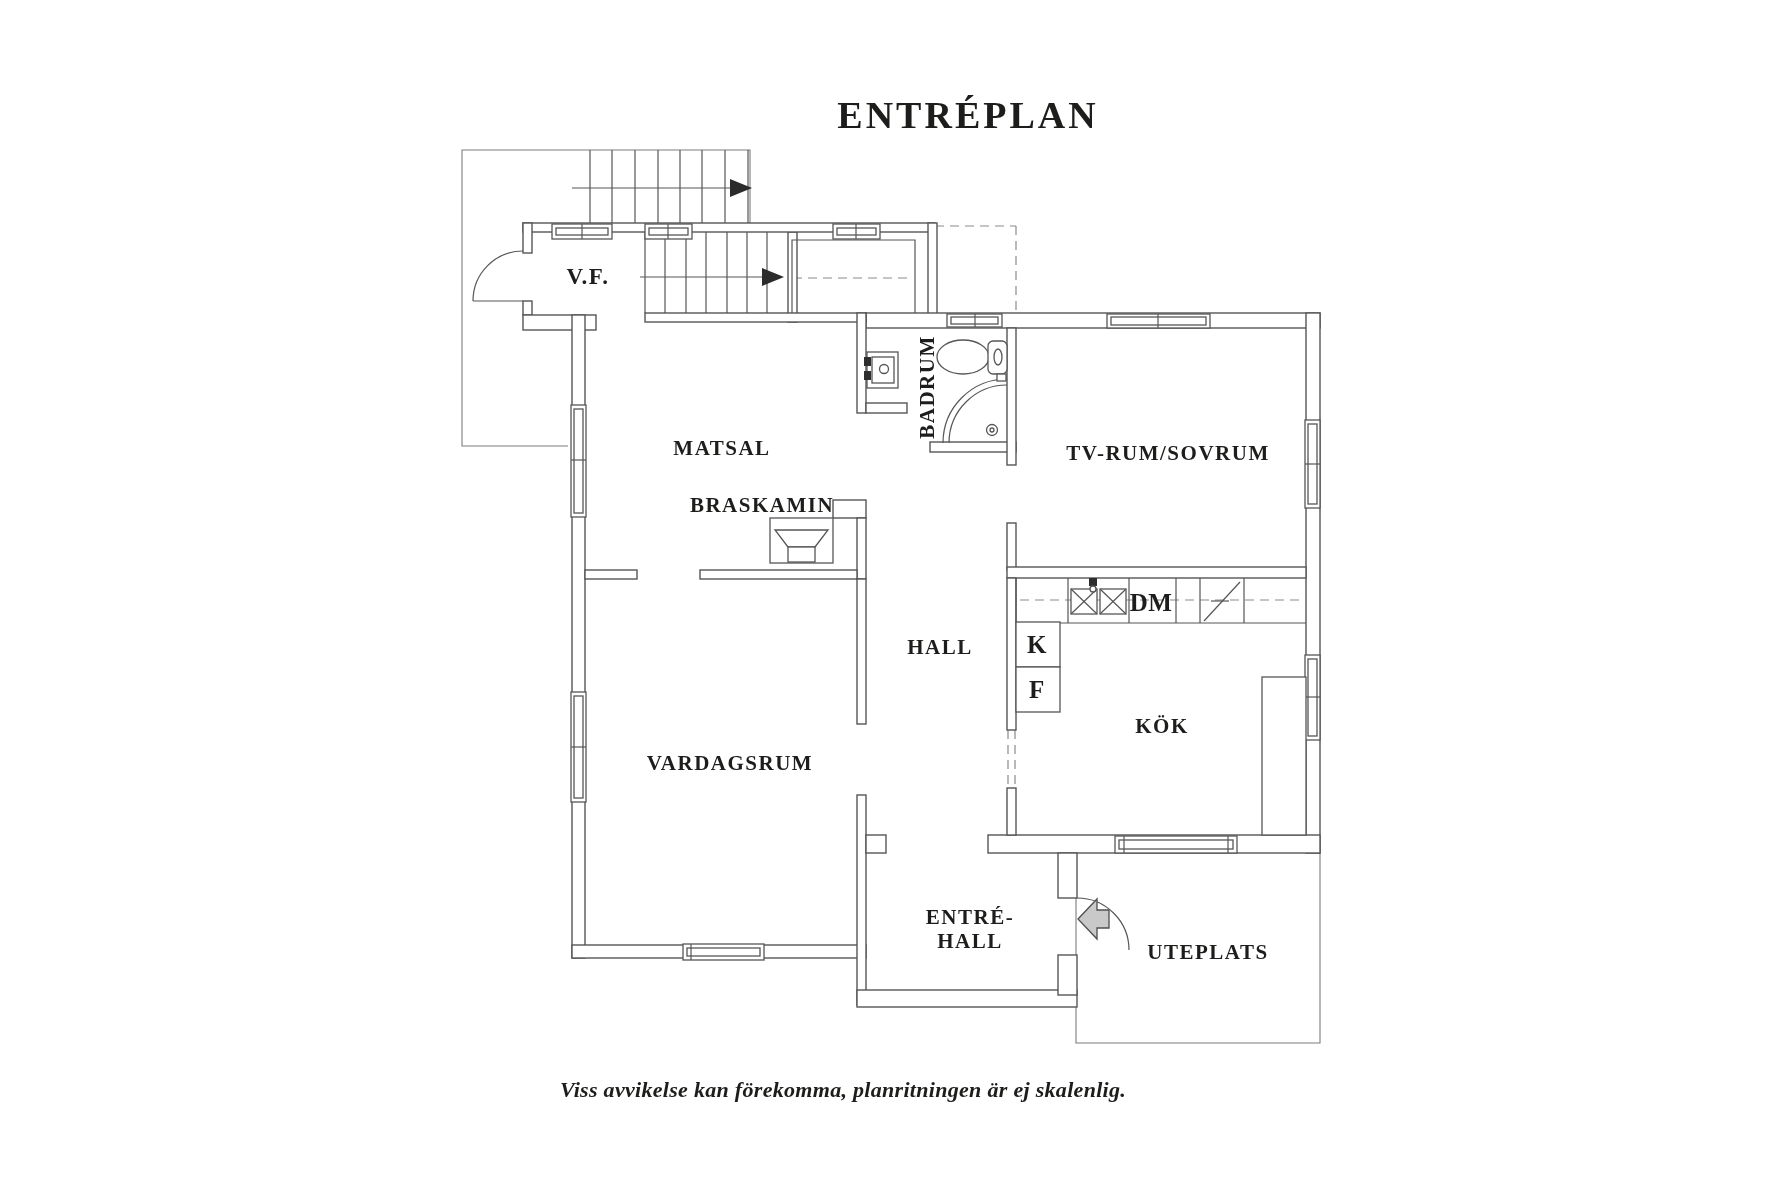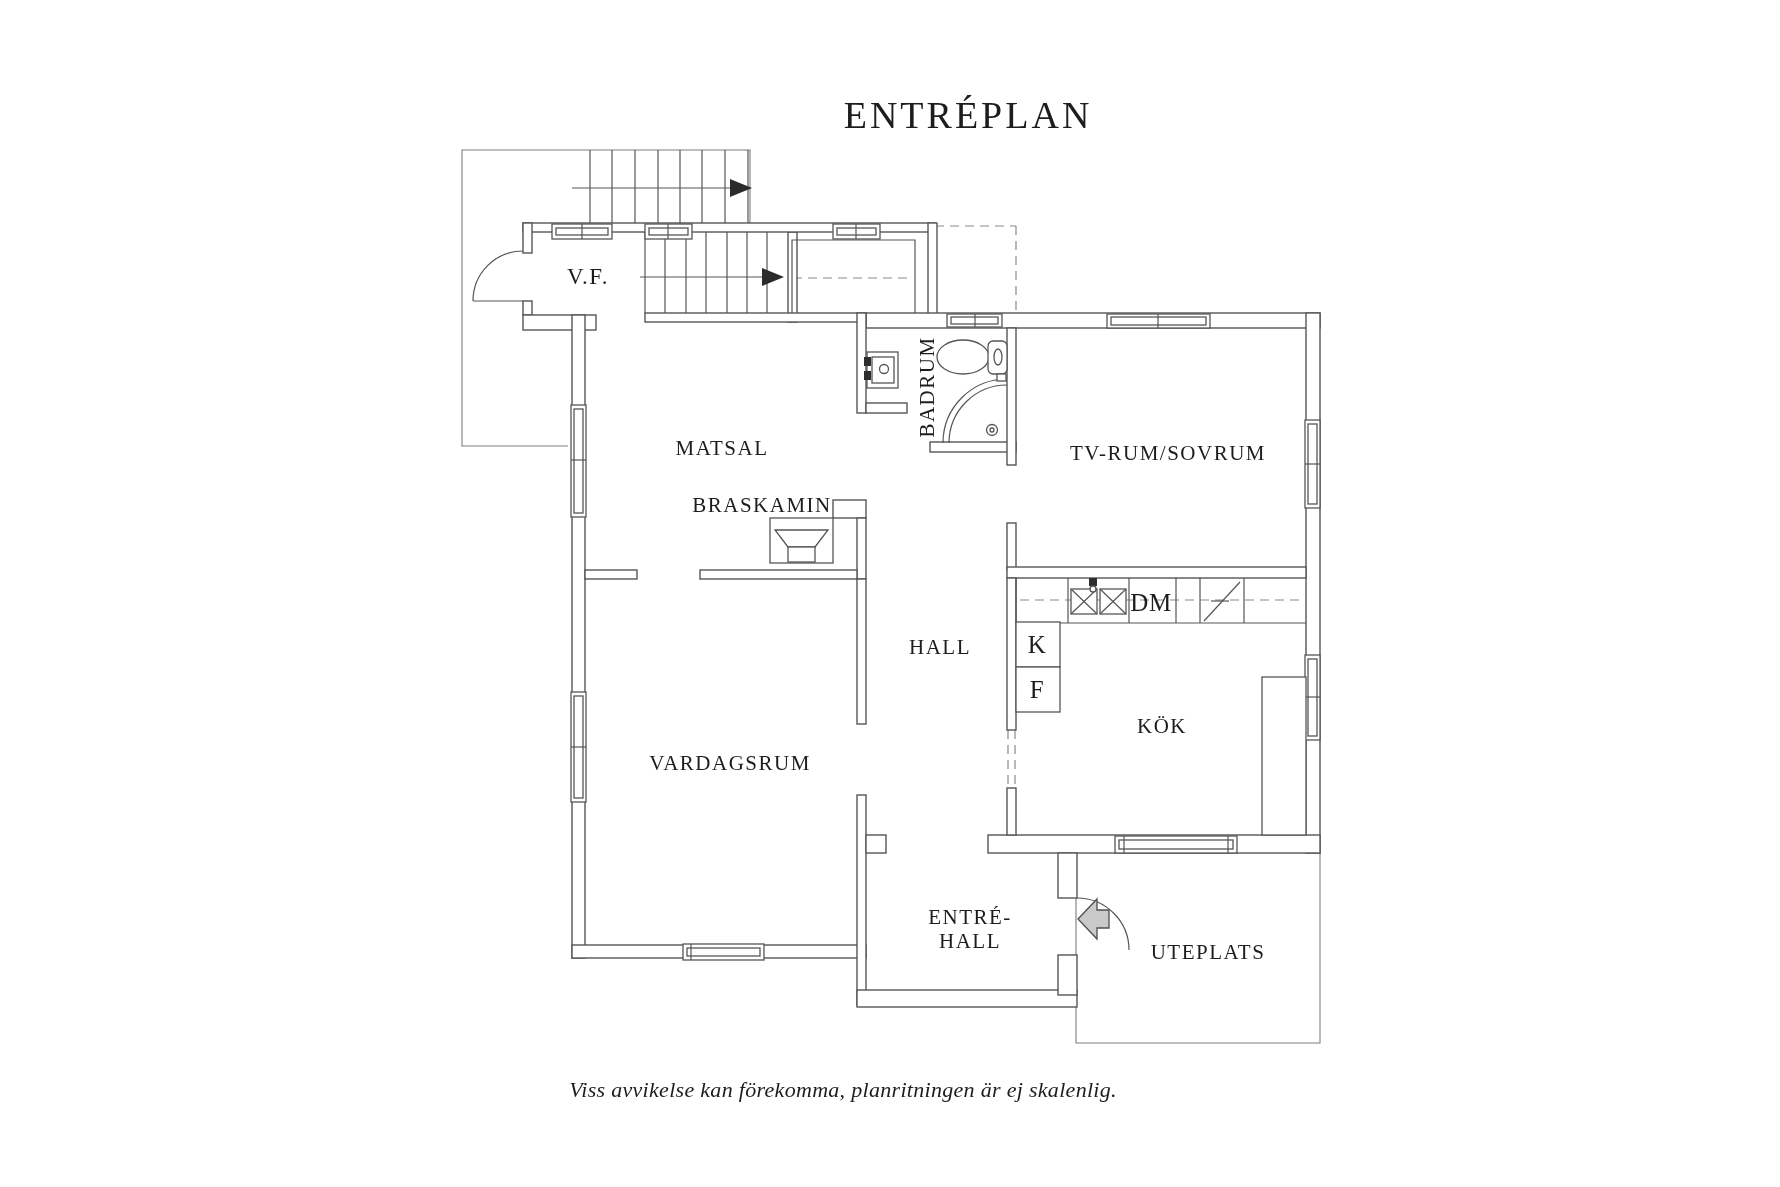--- a/index.html
+++ b/index.html
@@ -1,17 +1,17 @@
 <!DOCTYPE html>
 <html style="--bg: #ffffff; --wall: #565656; --text: #1d1d1b; --arrow: #c9c9c9; --dash: #8a8a8a;"><head>
 <meta charset="utf-8">
 <style>
   html,body{margin:0;padding:0;background:#fff;}
   .page{position:relative;width:1428px;height:1187px;background:var(--bg,#ffffff);
-        font-family:"Liberation Serif",serif;overflow:hidden;}
+        font-family:"Liberation Serif",serif;overflow:hidden;font-weight:bold;}
   svg{position:absolute;left:0;top:0;}
   
   .w   {fill:#ffffff;stroke:var(--wall,#565656);stroke-width:1.4;}
   .ln  {stroke:var(--wall,#565656);stroke-width:1.2;fill:none;}
   .thin{stroke:#7d7d7d;stroke-width:1.1;fill:none;}
   .dash{stroke:var(--dash,#8a8a8a);stroke-width:1.2;fill:none;stroke-dasharray:9 6;}
   .fix {fill:#ffffff;stroke:var(--wall,#565656);stroke-width:1.3;}
   .blk {fill:#2e2e2e;stroke:none;}
   .arrow{fill:#2b2b2b;stroke:none;}
   .garrow{fill:var(--arrow,#c9c9c9);stroke:#4f4f4f;stroke-width:1.3;}

